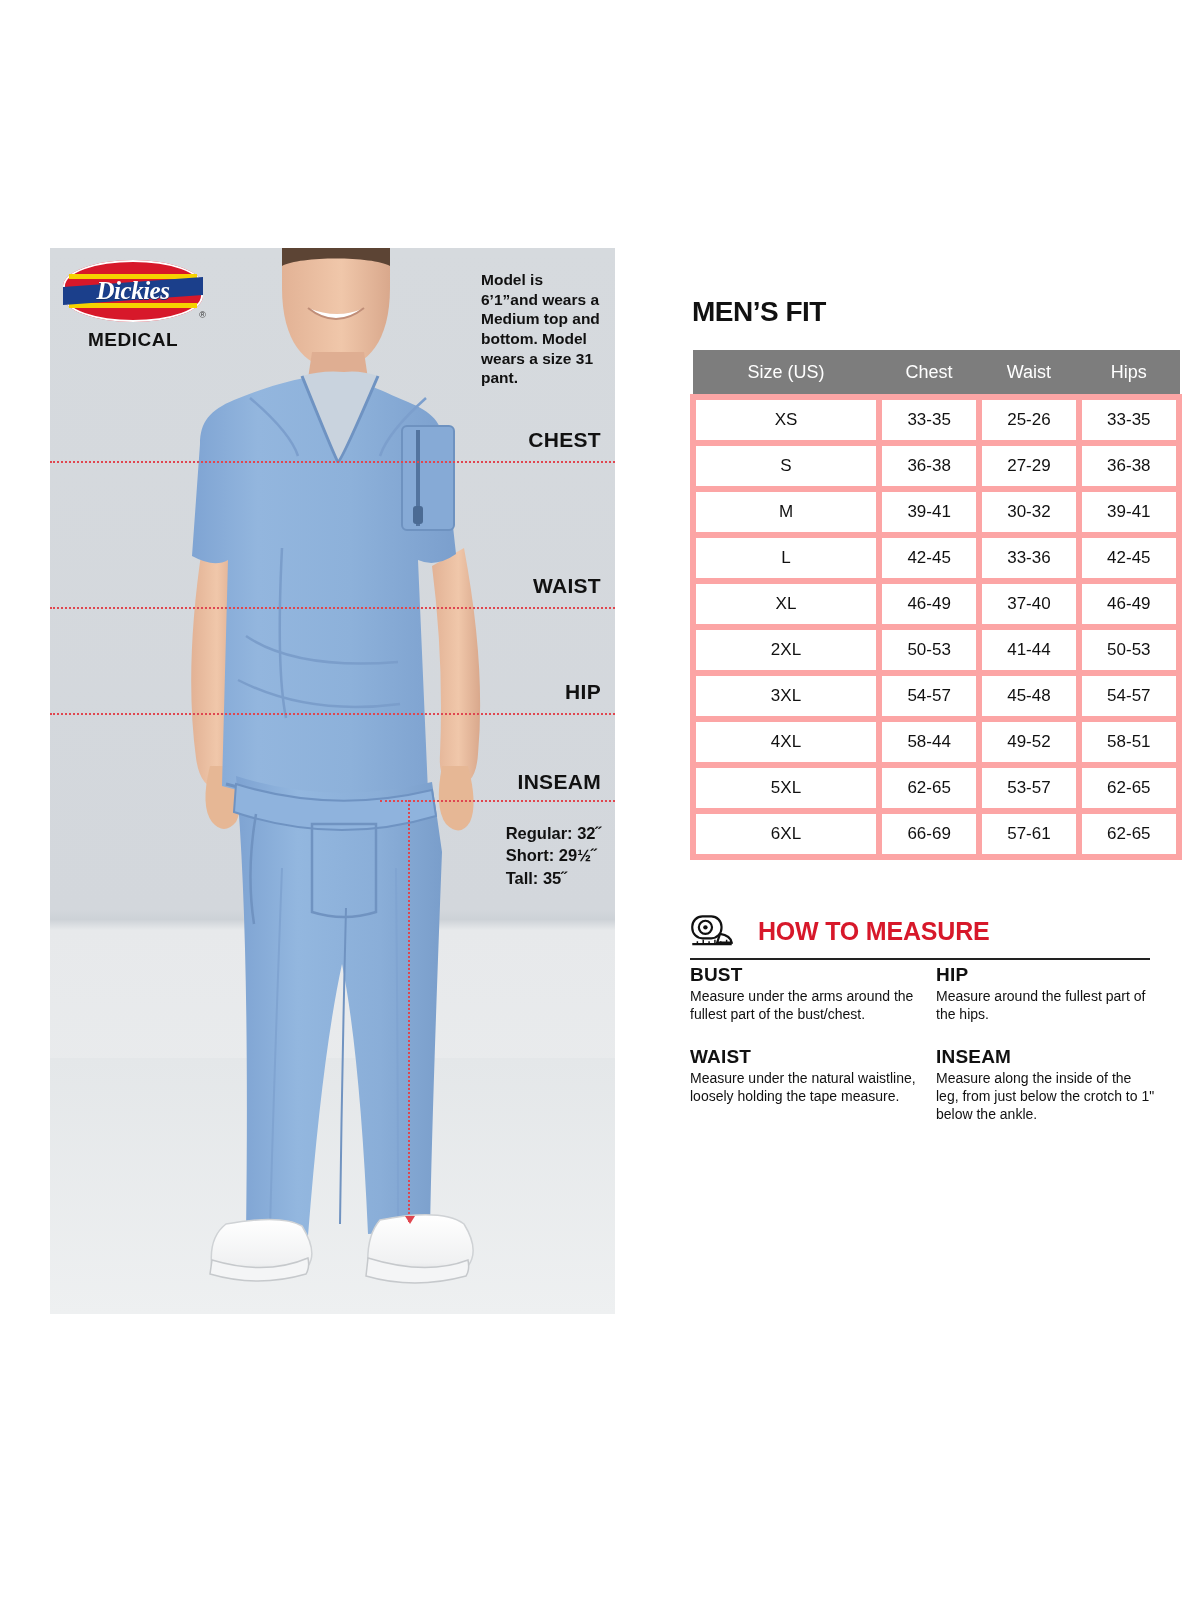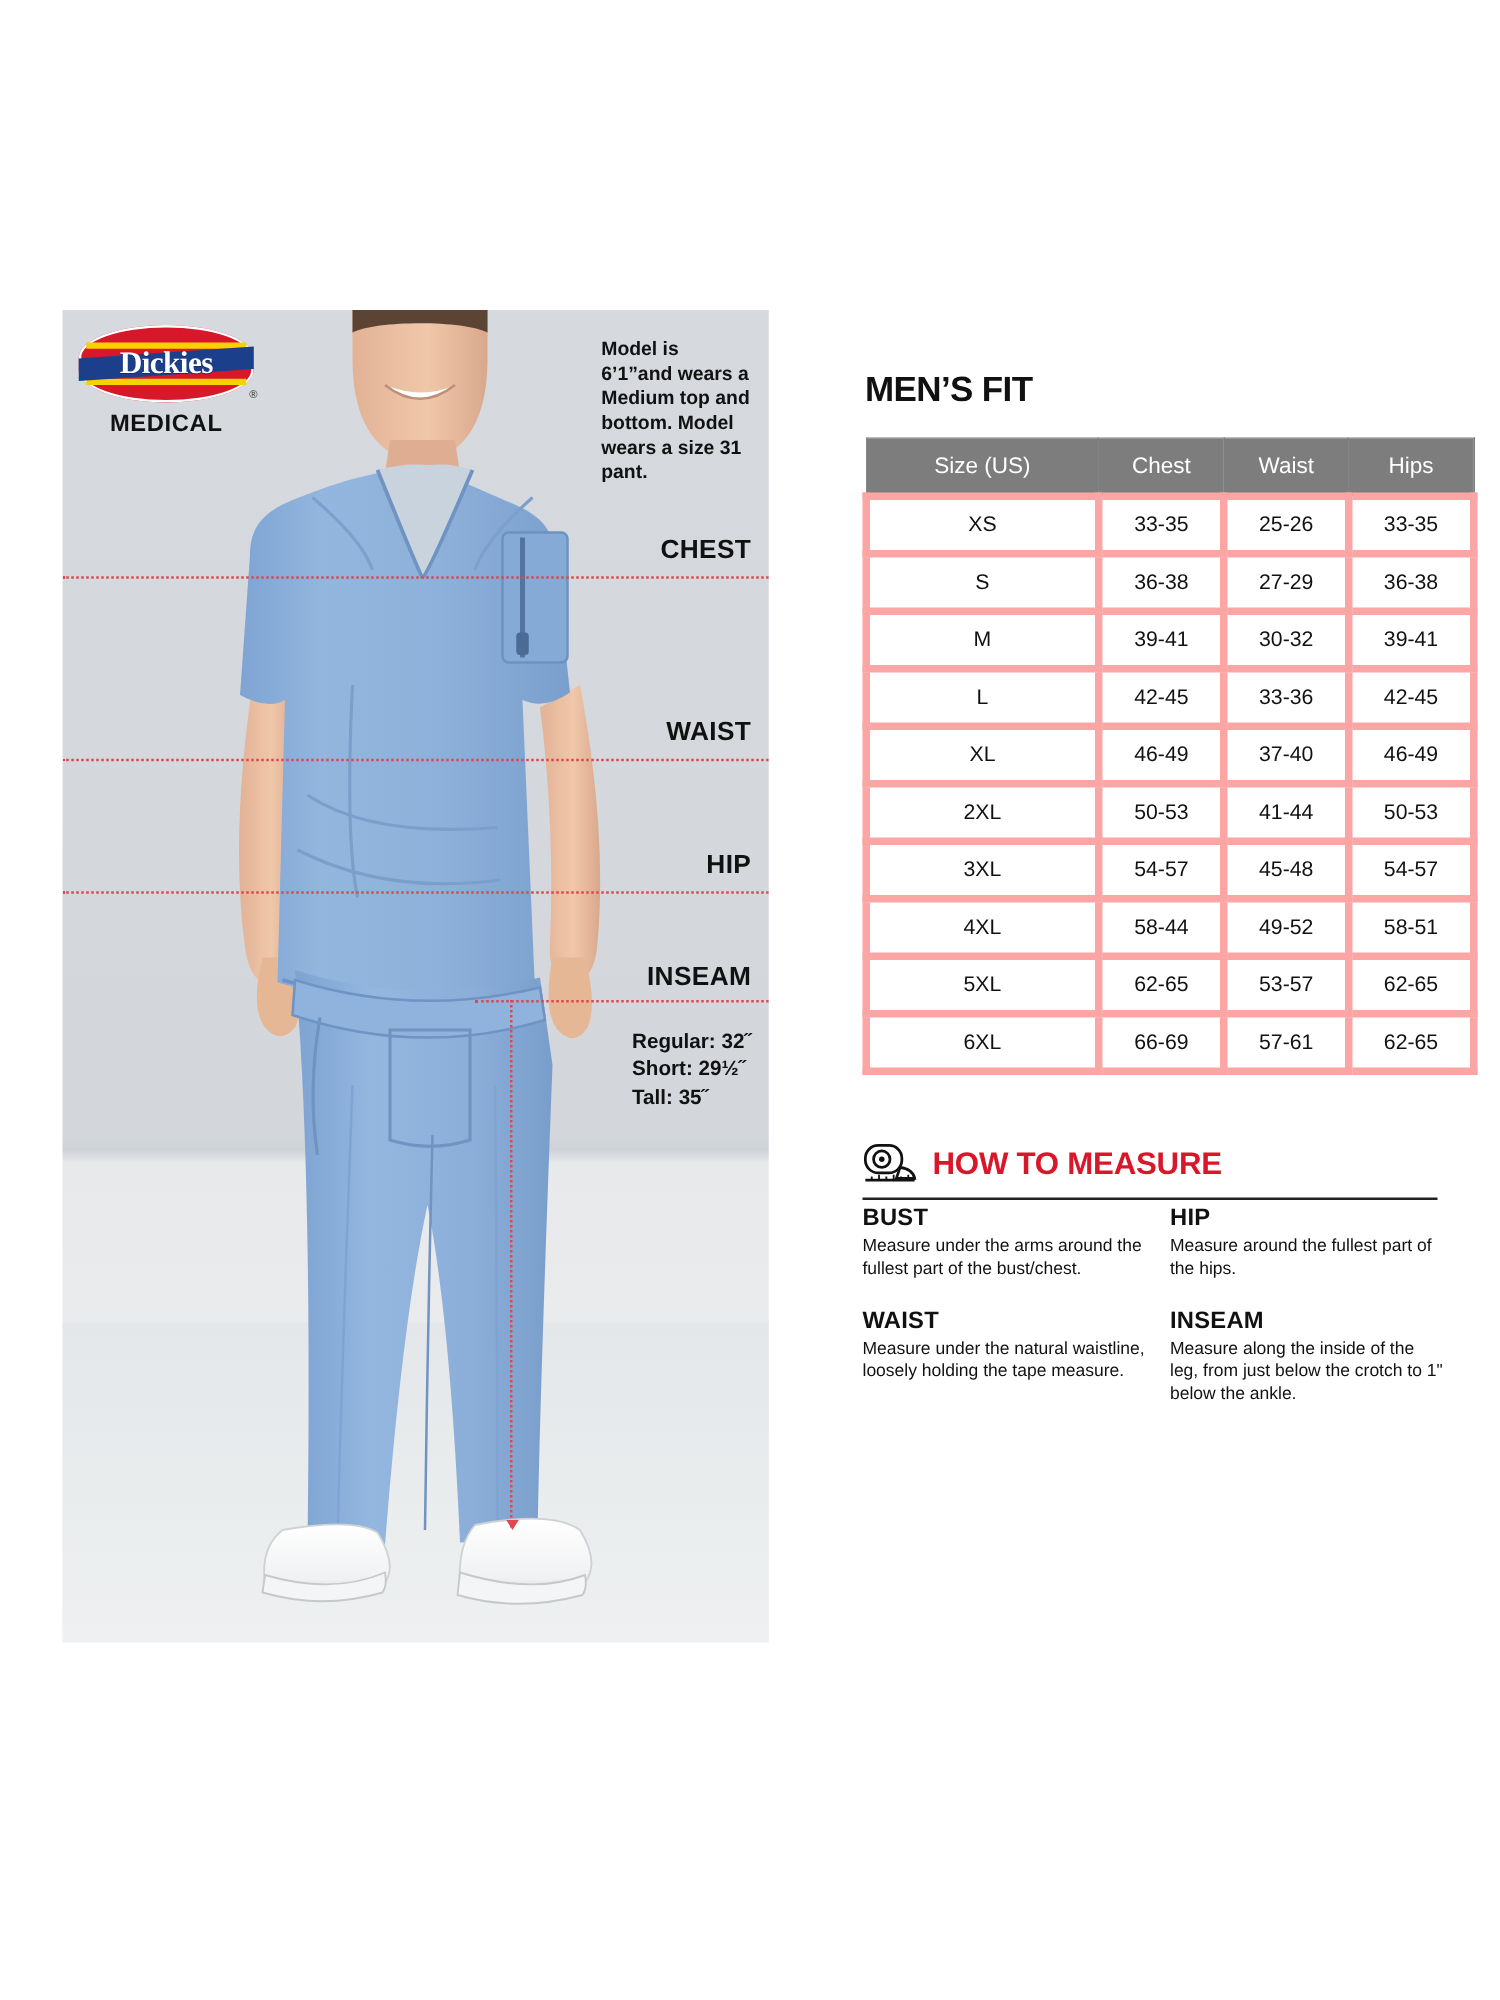--- a/index.html
+++ b/index.html
@@ -76,20 +76,21 @@
     background: #1b3f8b;
     transform: skewY(-4deg);
   }
   #logo-shield .word {
     position: absolute;
     left: 0;
     top: 17px;
     width: 140px;
     text-align: center;
     font-family: "Liberation Serif", serif;
+    font-style: italic;
     font-weight: bold;
     font-size: 25px;
     color: #ffffff;
     letter-spacing: -0.5px;
     z-index: 3;
     text-shadow: 0 1px 0 #13306b;
   }
   #logo-shield .reg {
     position: absolute;
     right: -3px;
@@ -215,21 +216,21 @@
   table#size-table col.c-wa   { width: 94px; }
   table#size-table col.c-hi   { width: 95px; }
 
   
   #howto {
     margin-top: 52px;
   }
   #howto-head {
     display: flex;
     align-items: center;
-    gap: 12px;
+    gap: 24px;
     padding-bottom: 8px;
     border-bottom: 2px solid #222;
   }
   #howto-title {
     font-size: 25px;
     font-weight: bold;
     color: #d7182a;
     letter-spacing: -0.2px;
   }
   #tape-icon { width: 44px; height: 38px; flex: 0 0 auto; }

